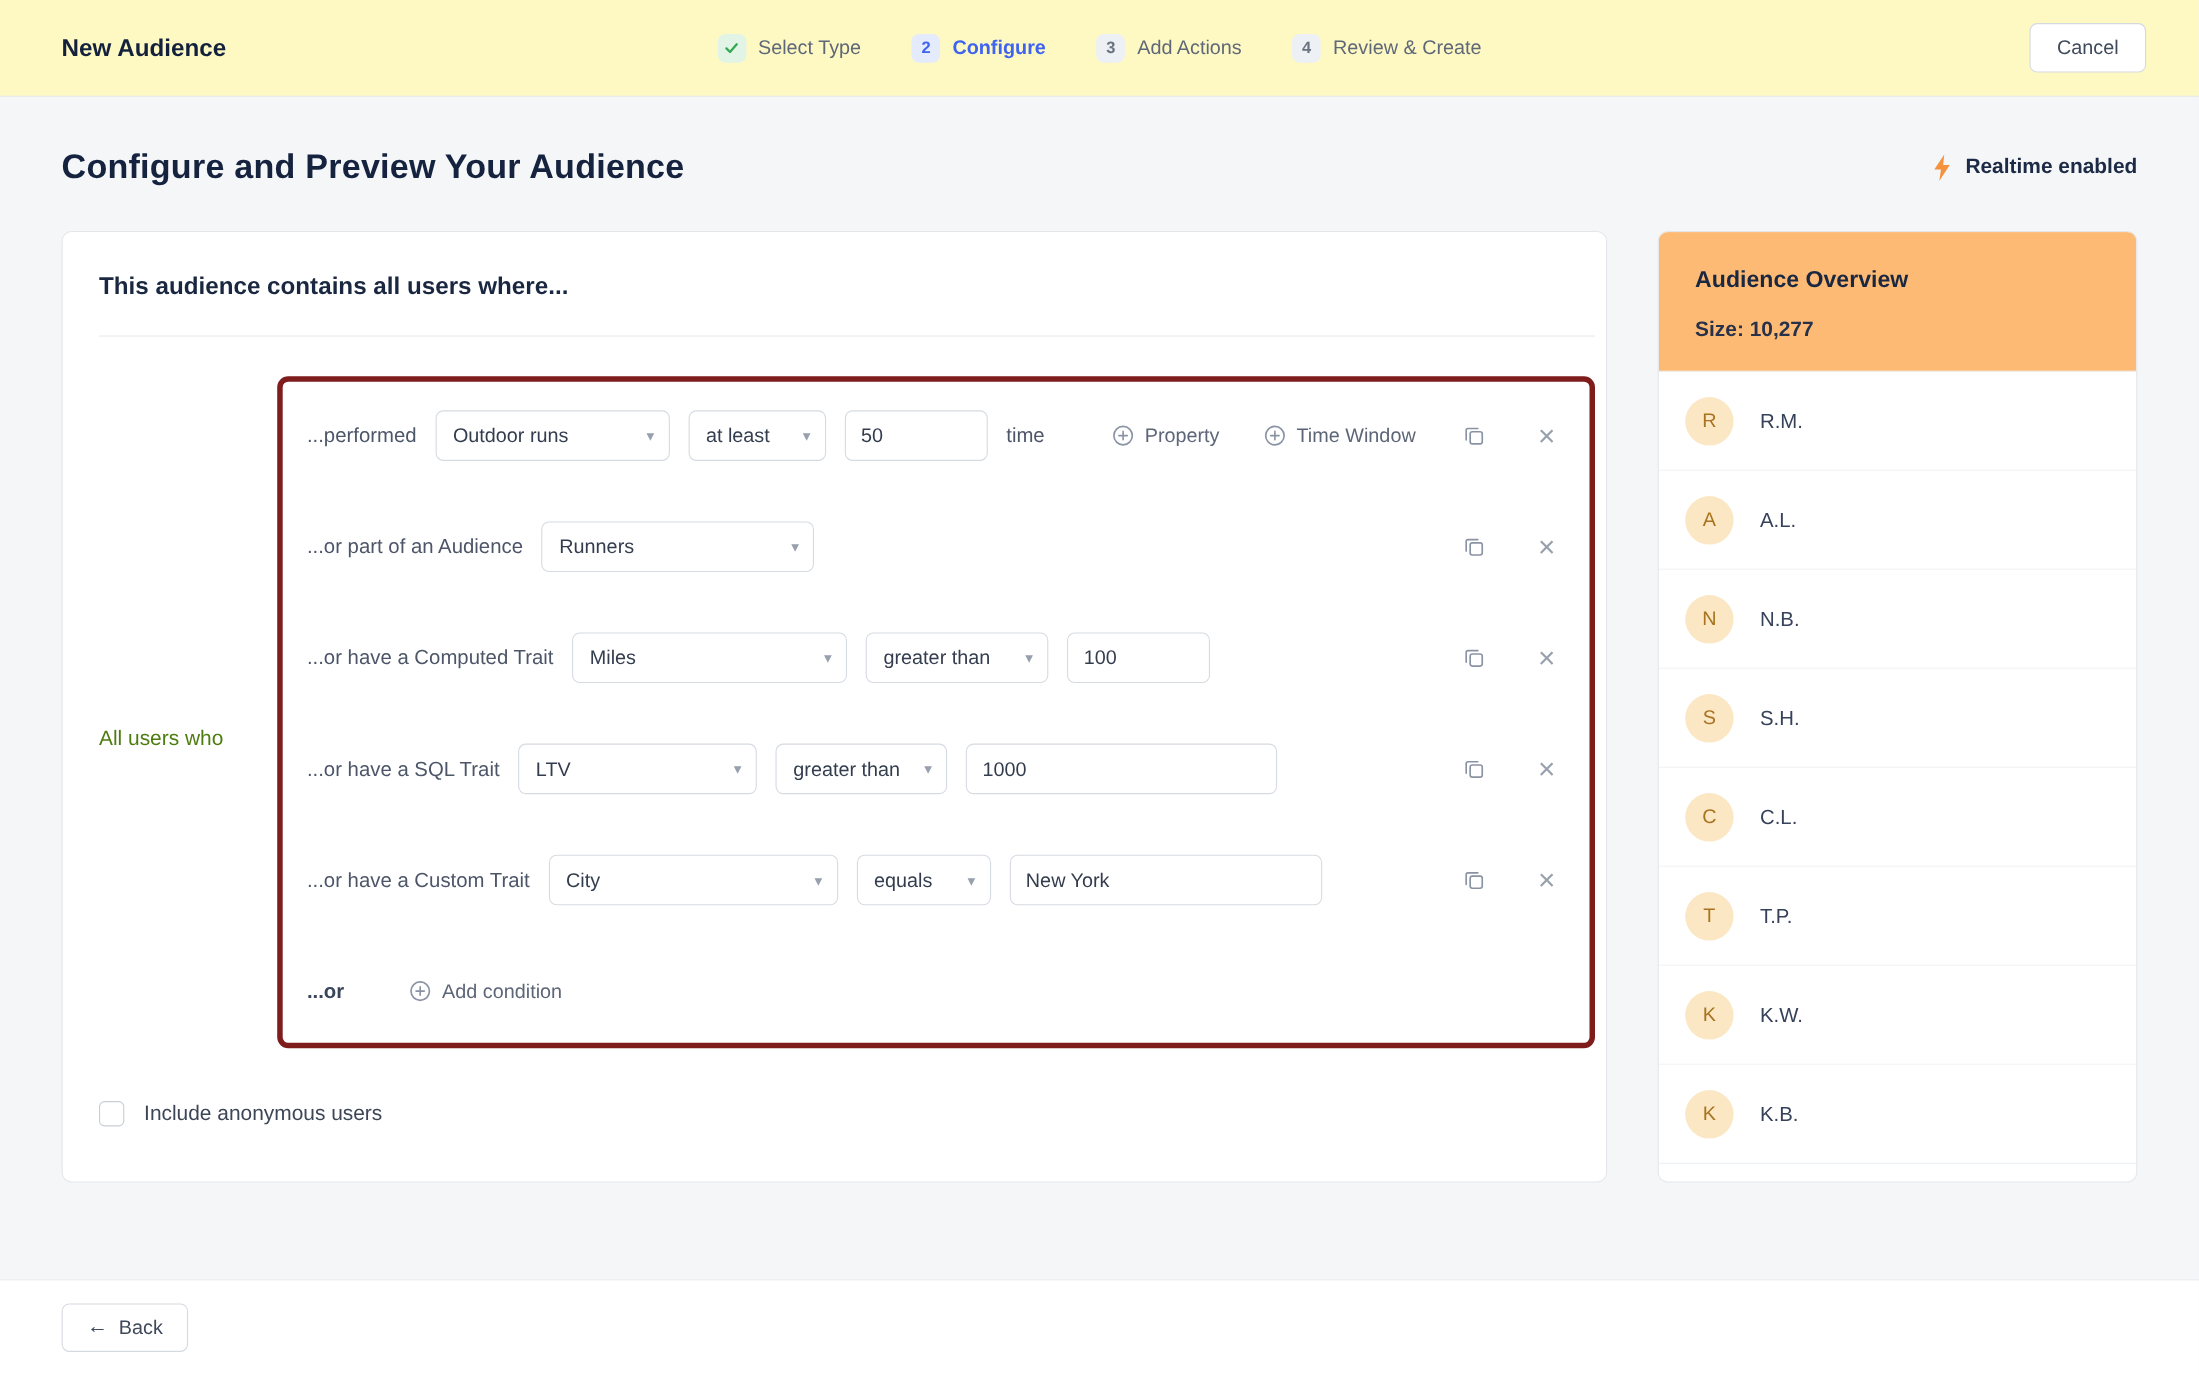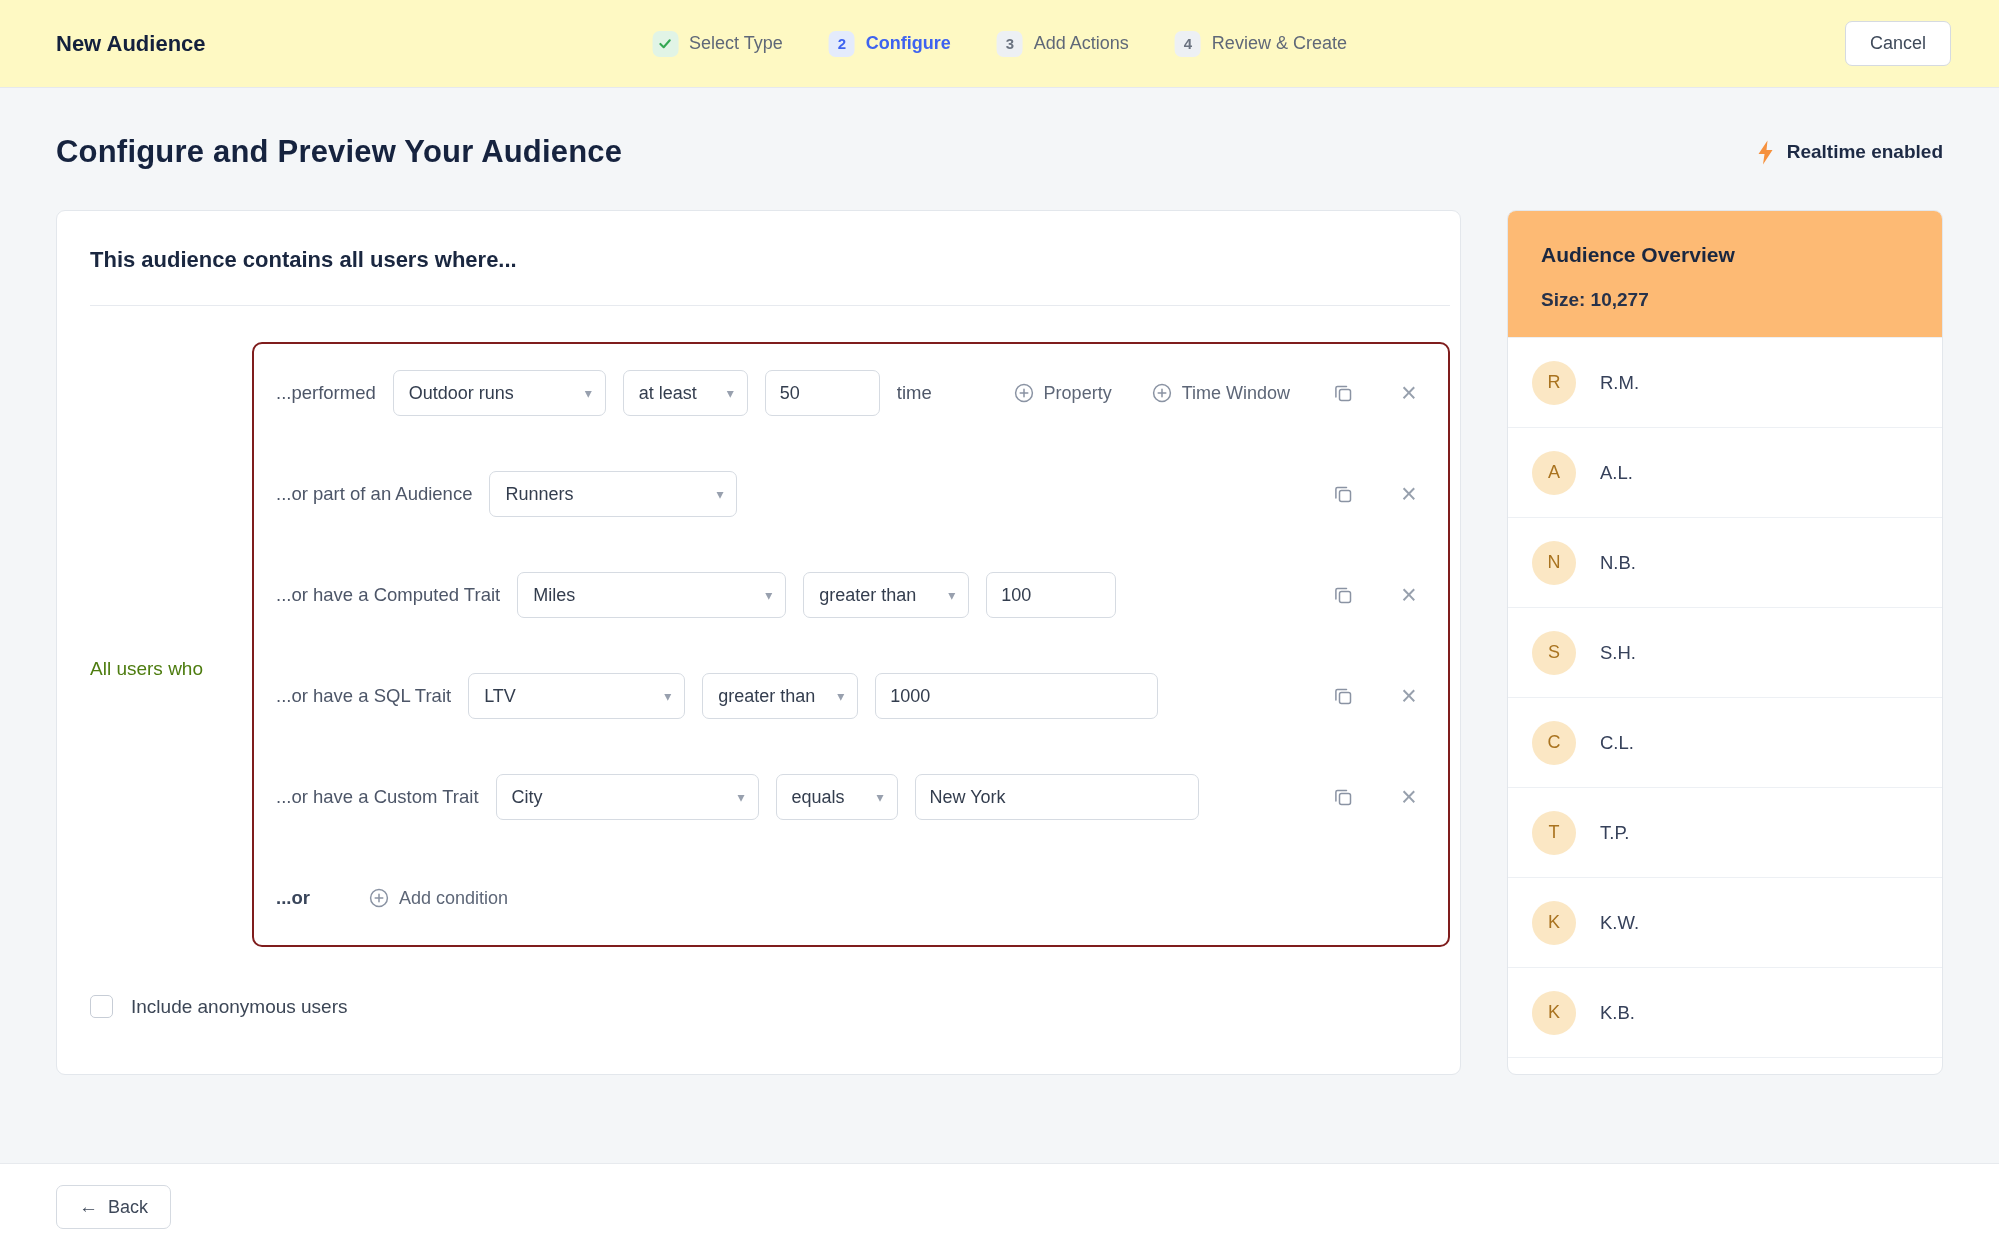--- a/index.html
+++ b/index.html
@@ -52,21 +52,21 @@
   .card-left { flex:1 1 auto; padding:36px 10px 36px 33px; overflow:hidden; }
   .card-right { flex:0 0 436px; overflow:hidden; display:flex; flex-direction:column; }
 
   .aud-heading { font-size:22px; font-weight:bold; color:#1a2740; }
   .divider { height:1px; background:#e7eaef; margin-top:32px; }
 
   .builder-row { display:flex; margin-top:36px; align-items:center; }
   .group-label { flex:0 0 162px; font-size:19px; color:#4d7c0f; padding-top:4px;margin-top:45px; }
 
   .cond-box {
-    flex:1 1 auto; border:2px solid #7f1d1d; border-radius:10px; background:#fff;
+    flex:1 1 auto; border:5px solid #7f1d1d; border-radius:10px; background:#fff;
     padding:26px 26px 24px 22px;
   }
   .cond-row { display:flex; align-items:center; gap:17px; height:46px; margin-bottom:55px; }
   .cond-row:last-child { margin-bottom:0; }
   .cond-prefix { font-size:18.5px; color:#4d5668; white-space:nowrap; }
   .sel {
     height:46px; background:#fff; border:1px solid #d6dbe2; border-radius:7px;
     display:flex; align-items:center; justify-content:space-between;
     padding:0 13px 0 15px; font-size:18px; color:#333d4e; cursor:pointer; flex:0 0 auto;
   }
@@ -172,21 +172,21 @@
           <div class="cond-row">
             <span class="cond-prefix">...performed</span>
             <div class="sel" style="width:213px">
               <span>Outdoor runs</span>
               <span class="chev">▾</span>
             </div>
             <div class="sel" style="width:125px">
               <span>at least</span>
               <span class="chev">▾</span>
             </div>
-            <input class="txt-input" style="width: 115px;" value="50">
+            <input class="txt-input" style="width: 130px;" value="50">
             <span class="suffix">time</span>
             <div class="trailing">
               <span class="ghost-btn">
                 <svg width="20" height="20" viewBox="0 0 20 20">
                     <circle cx="10" cy="10" r="8.4" fill="none" stroke="#8a93a3" stroke-width="1.5"></circle>
                     <path d="M10 6.2 V13.8 M6.2 10 H13.8" stroke="#8a93a3" stroke-width="1.5" stroke-linecap="round"></path>
                   </svg>
                 <span>Property</span>
               </span>
               <span class="ghost-btn">
@@ -222,21 +222,21 @@
                   </svg>
               </span>
               <span class="icon-btn">
                   <span class="x-glyph">×</span>
                 </span>
             </div>
           </div>
 
           <div class="cond-row">
             <span class="cond-prefix">...or have a Computed Trait</span>
-            <div class="sel" style="width:269px">
+            <div class="sel" style="width:250px">
               <span>Miles</span>
               <span class="chev">▾</span>
             </div>
             <div class="sel" style="width:166px">
               <span>greater than</span>
               <span class="chev">▾</span>
             </div>
             <input class="txt-input" style="width: 130px;" value="100">
             <div class="trailing">
               <span class="icon-btn">

